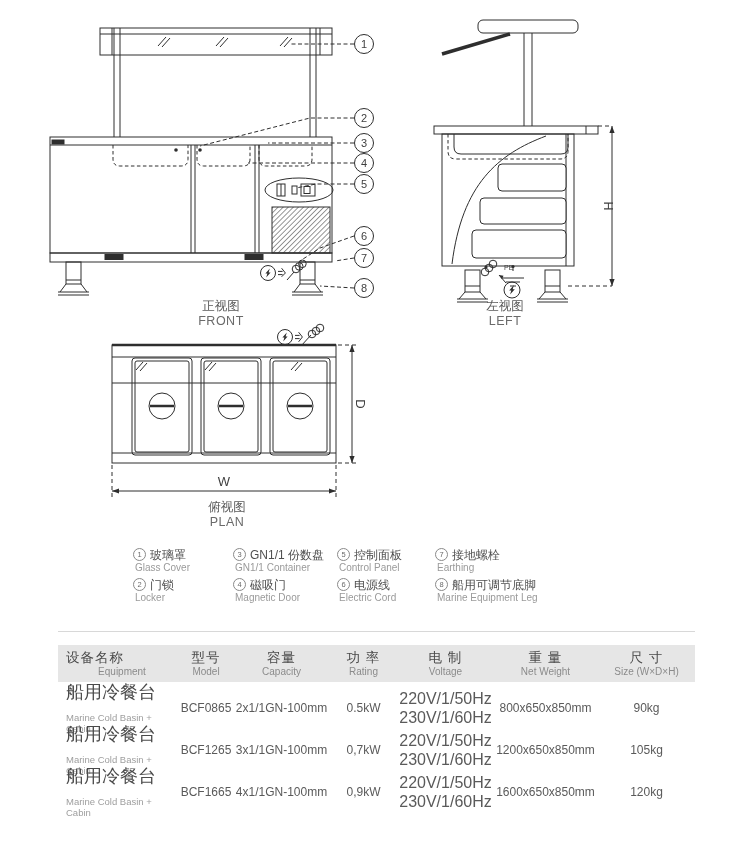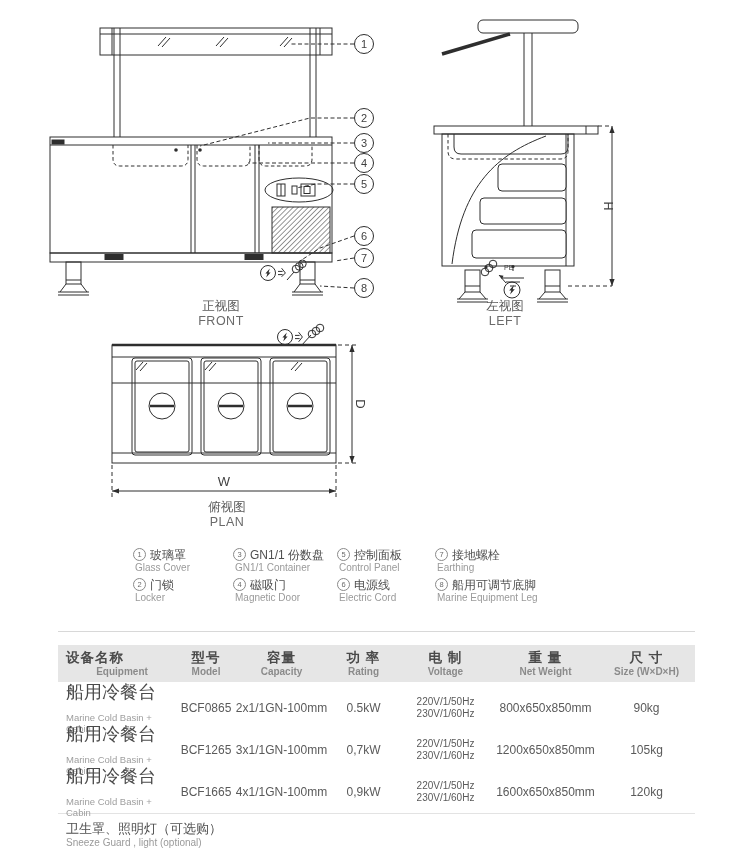--- a/index.html
+++ b/index.html
@@ -15,32 +15,32 @@
   .lg-top{display:flex;align-items:center;}
   .lg-num{display:inline-flex;align-items:center;justify-content:center;
           width:11px;height:11px;border:1px solid #8a8a8a;border-radius:50%;
           font-size:7.5px;color:#6a6a6a;margin-right:4px;flex:0 0 auto;}
   .lg-zh{font-size:12px;color:#4f4f4f;}
   .lg-en{font-size:10px;color:#9a9a9a;margin-left:2px;margin-top:2px;}
 
   
   #spec{left:58px;top:631px;width:637px;border-top:1px solid #d8d8d8;padding-top:13px;}
   .tgrid{display:grid;grid-template-columns:120px 56px 95px 69px 95px 105px 97px;}
-  .thead{background:#e6e6e6;height:37px;align-items:center;font-weight:bold;}
+  .thead{background:#e6e6e6;height:37px;align-items:center;}
   .th{text-align:center;line-height:1.15;}
   .th:first-child{text-align:left;padding-left:8px;}
   .th .zh{font-size:13.5px;color:#4a4a4a;letter-spacing:1px;}
   .th .en{font-size:10px;color:#8b8b8b;letter-spacing:0;text-align:center;}
   .trow{height:42px;align-items:center;}
   .trow:first-of-type{margin-top:7px;}
   .td{text-align:center;font-size:12px;color:#5a5a5a;line-height:1.2;}
   .td.name{text-align:left;padding-left:8px;}
   .name .zh{font-size:18px;color:#4a4a4a;display:block;}
   .name .en{font-size:9.5px;color:#9e9e9e;display:block;margin-top:8px;}
-  .td .v{display:block;font-size:10px;}
+  .td .v{display:block;font-size:16px;}
   #footnote{border-top:1px solid #e3e3e3;margin-top:5px;padding-top:8px;padding-left:8px;line-height:1;}
   #footnote .zh{font-size:13px;color:#4f4f4f;display:block;}
   #footnote .en{font-size:10px;color:#9a9a9a;display:block;margin-top:3px;}
 </style>
 </head>
 <body>
 
 <svg class="abs" style="left:48px;top:14px;" width="340" height="316" viewBox="0 0 340 316">
   <defs>
     <pattern id="vhatch" width="3.6" height="3.6" patternUnits="userSpaceOnUse" patternTransform="rotate(45)">
@@ -409,17 +409,13 @@
     <div class="td">4x1/1GN-100mm</div>
     <div class="td">0,9kW</div>
     <div class="td">
         <span class="v">220V/1/50Hz</span>
         <span class="v">230V/1/60Hz</span>
       </div>
     <div class="td">1600x650x850mm</div>
     <div class="td">120kg</div>
   </div>
 
-  <div id="footnote">
-    <span class="zh">卫生罩、照明灯（可选购）</span>
-    <span class="en">Sneeze Guard , light (optional)</span>
-  </div>
 </div>
 
 </body></html>

